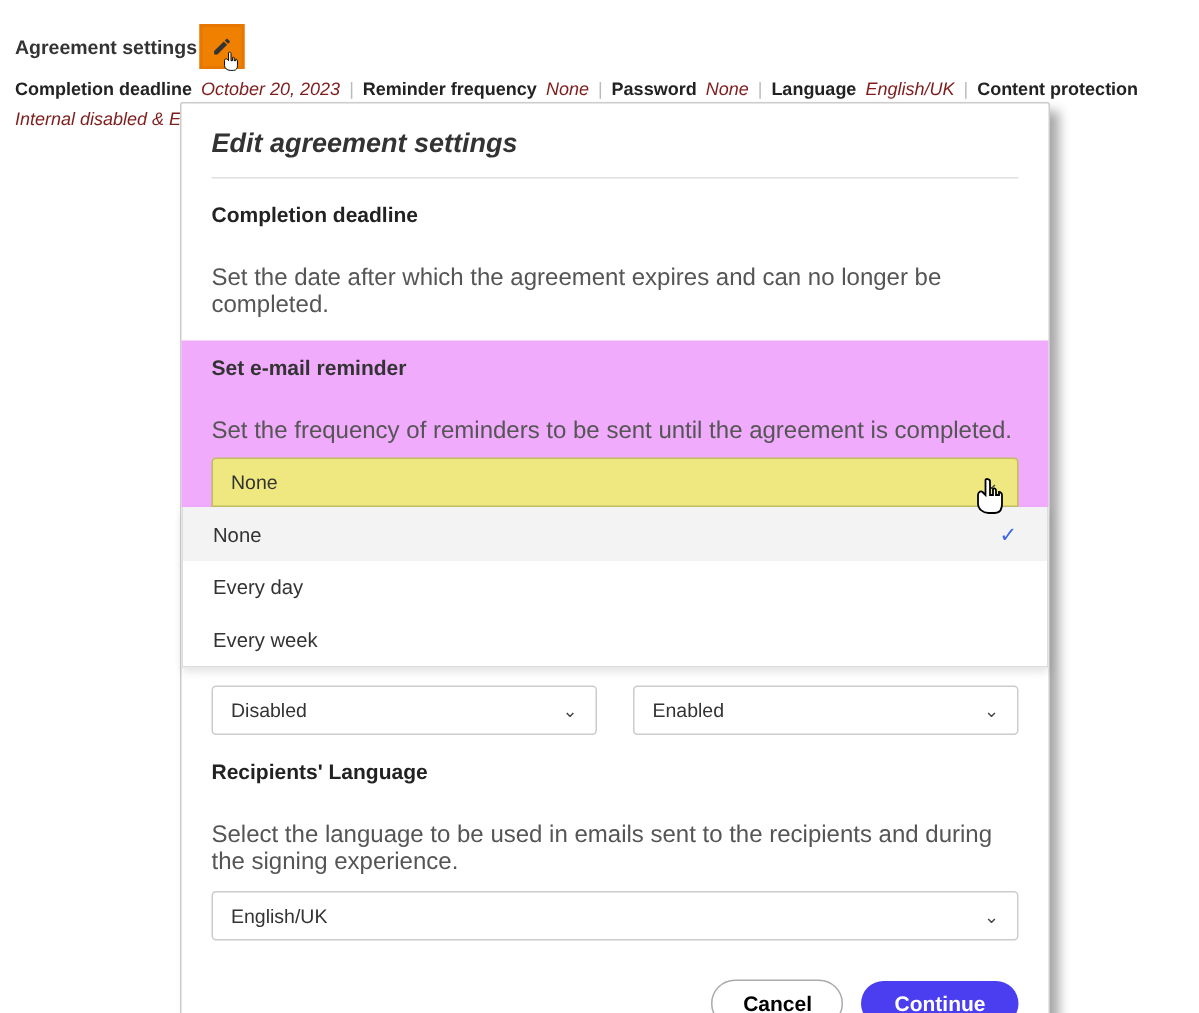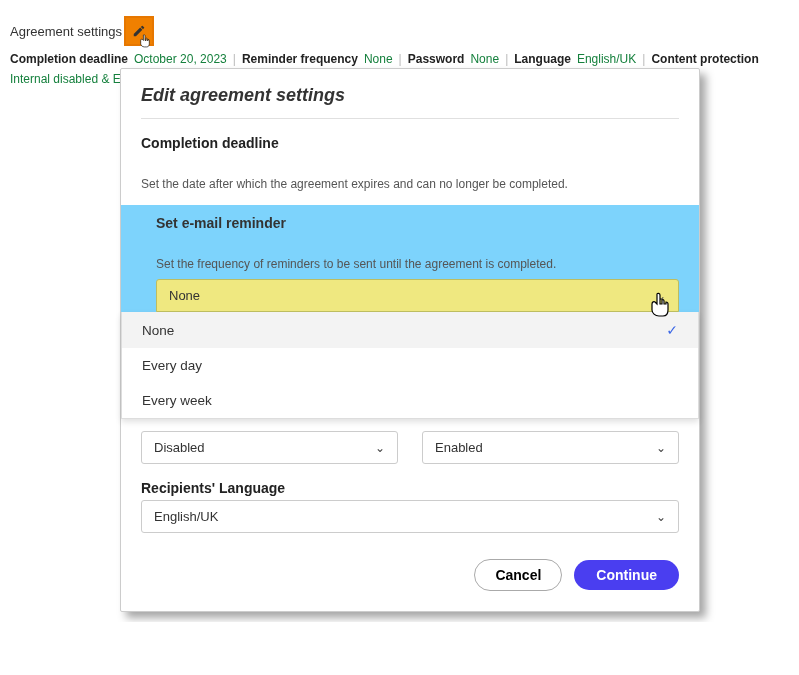--- a/index.html
+++ b/index.html
@@ -1,53 +1,53 @@
 <!DOCTYPE html>
 <html><head>
   <meta charset="utf-8">
   <style>
     * { box-sizing: border-box; margin: 0; padding: 0; font-family: -apple-system, BlinkMacSystemFont, 'Segoe UI', Arial, sans-serif; }
     body { background: #fff; padding: 10px; font-size: 13px; color: #333; width: 799px; }
     
     .header-bar { padding: 6px 0 4px 0; }
     .header-title-row { display: flex; align-items: center; gap: 2px; margin-bottom: 6px; }
-    .header-title { font-weight: 400; font-size: 13px; }
+    .header-title { font-weight: 700; font-size: 13px; }
     .edit-icon-box { background: #f08000; width: 30px; height: 30px; display: inline-flex; align-items: center; justify-content: center; border: 2px solid #e67700; position: relative; }
     .edit-icon-box svg { width: 14px; height: 14px; fill: #333; }
     .pointer-cursor { position: absolute; top: 10px; left: 12px; font-size: 22px; pointer-events: none; z-index: 5; }
     .pointer-cursor svg { fill: #fff; stroke: #000; stroke-width: 1.2; }
     
     .summary-row { font-size: 12px; color: #555; display: flex; align-items: center; flex-wrap: wrap; gap: 6px; }
     .summary-label { font-weight: 600; color: #222; }
-    .summary-value { color: #15803d; }
+    .summary-value { color: #7f1d1d; font-style: italic; }
     .sep { color: #bbb; }
     
     .dialog {
       position: relative;
       margin: -22px 0 0 110px;
       width: 580px;
       background: #fff;
       border: 1px solid #ccc;
       border-radius: 2px;
       box-shadow: 6px 6px 8px rgba(0,0,0,0.35);
       padding: 16px 20px 20px 20px;
       z-index: 2;
     }
     .dialog-title { font-size: 18px; font-weight: 600; margin-bottom: 12px; font-style: italic; }
     .hr { border: none; border-top: 1px solid #e0e0e0; margin-bottom: 16px; }
     
     .section { margin-bottom: 14px; }
     .section-title { font-weight: 600; font-size: 14px; margin-bottom: 4px; color: #222; }
-    .section-desc { font-size: 12px; color: #555; margin-bottom: 10px; margin-top: 26px; }
+    .section-desc { font-size: 16px; color: #555; margin-bottom: 10px; margin-top: 26px; }
     
     .date-input-wrap { position: relative; }
     .date-input { width: 100%; border: 1px solid #ccc; border-radius: 3px; padding: 8px 40px 8px 14px; font-size: 13px; letter-spacing: 1px; }
     .cal-icon { position: absolute; right: 10px; top: 50%; transform: translateY(-50%); }
     
-    .highlight-section { background: #7dd3fc; margin: 0 -20px 0 -20px; padding: 10px 20px 0 35px; }
+    .highlight-section { background: #f0abfc; margin: 0 -20px 0 -20px; padding: 10px 20px 0 20px; }
     .highlight-section .section-title { color: #333; }
     .highlight-section .section-desc { color: #555; margin-bottom: 8px; }
     
     .dropdown-open {
       border: 1px solid #bdbd60;
       background: #efe880;
       border-radius: 3px 3px 0 0;
       padding: 8px 12px;
       font-size: 13px;
       display: flex;
@@ -182,20 +182,21 @@
       <span class="chevron">⌄</span>
     </div>
     <div class="select-look">
       <span>Enabled</span>
       <span class="chevron">⌄</span>
     </div>
   </div>
 
   <div class="section">
     <div class="section-title">Recipients' Language</div>
+    <div class="section-desc">Select the language to be used in emails sent to the recipients and during the signing experience.</div>
     <div class="full-select">
       <span>English/UK</span>
       <span class="chevron">⌄</span>
     </div>
   </div>
 
   <div class="footer">
     <button class="btn-cancel">Cancel</button>
     <button class="btn-continue">Continue</button>
   </div>

